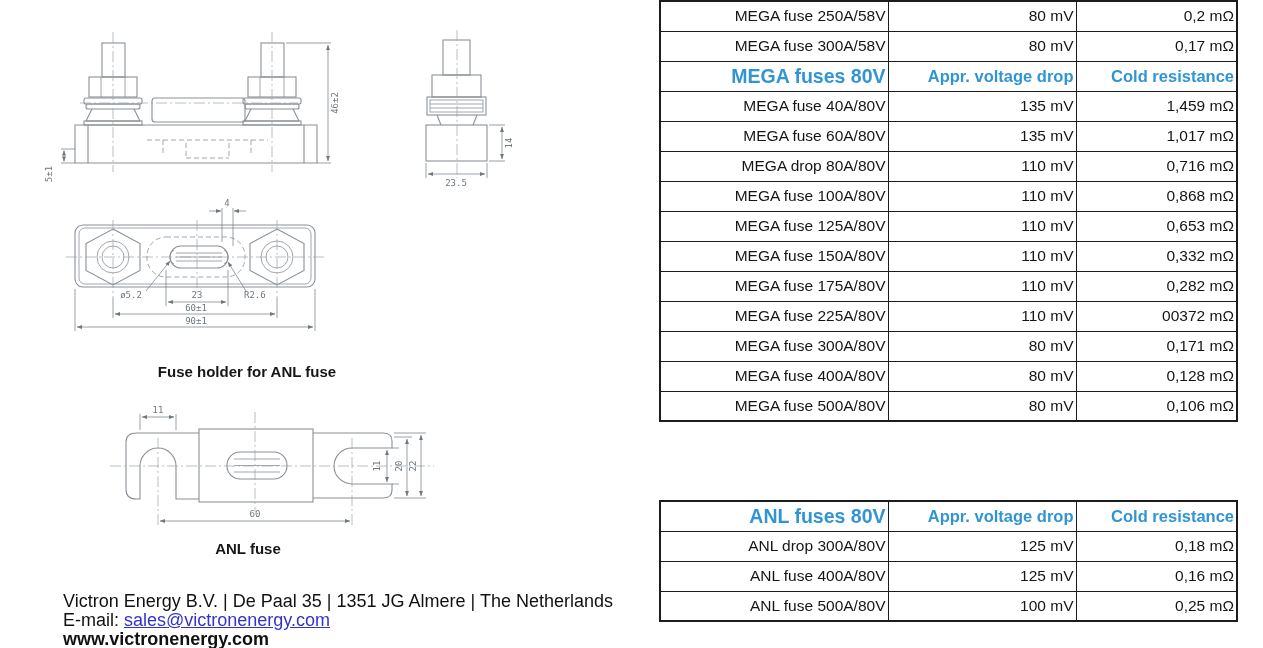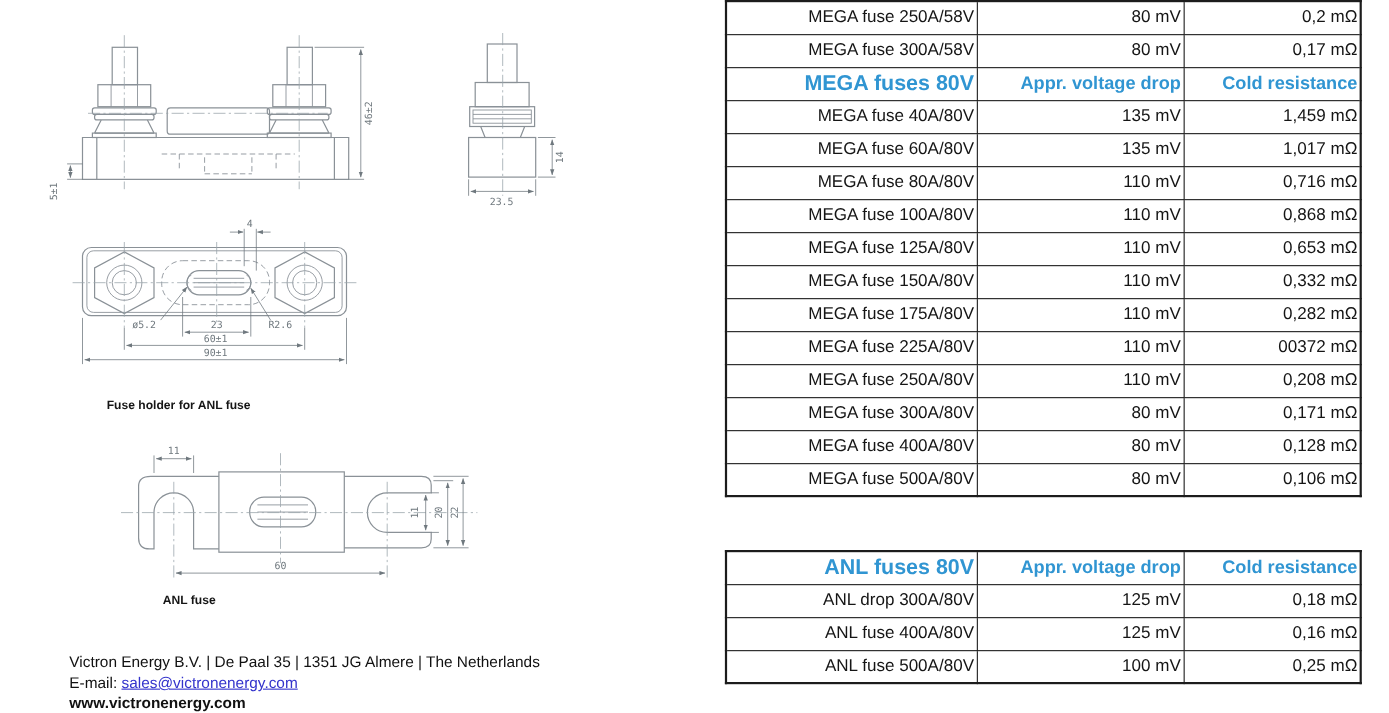--- a/index.html
+++ b/index.html
@@ -29,24 +29,24 @@
   
   .drw{position:absolute;}
   .drw .pl{fill:none;stroke:var(--line);stroke-width:1.1;}
   .drw .pl2{fill:none;stroke:var(--line);stroke-width:0.8;}
   .drw .hid{fill:none;stroke:var(--line);stroke-width:0.8;stroke-dasharray:5 3;}
   .drw .cl{fill:none;stroke:var(--cline);stroke-width:0.7;stroke-dasharray:11 3 2 3;}
   .drw .xl{fill:none;stroke:var(--dim);stroke-width:0.7;}
   .drw .dl{fill:none;stroke:var(--dim);stroke-width:0.7;}
   .drw text{fill:var(--dim);font-size:9px;font-family:"DejaVu Sans Mono","Liberation Sans",monospace;}
   .caption{
-    position:absolute;text-align:left;font-weight:bold;font-size:11px;color:#161616;
+    position:absolute;text-align:center;font-weight:bold;font-size:15px;color:#161616;
   }
   
-  .footer{position:absolute;left:63px;top:592px;font-size:14px;line-height:19px;color:#111;}
+  .footer{position:absolute;left:63px;top:592px;font-size:18px;line-height:19px;color:#111;}
   .footer a{color:#3333cc;text-decoration:underline;}
   .footer .site{font-weight:bold;}
 </style>
 </head>
 <body>
 
 <div class="page">
 
   <svg class="drw" style="left:28px;top:16px" width="324" height="180" viewBox="28 16 324 180">
     <defs>
@@ -222,21 +222,21 @@
           <td class="c0">MEGA fuse 40A/80V</td>
           <td class="c1">135 mV</td>
           <td class="c2">1,459 mΩ</td>
         </tr>
         <tr>
           <td class="c0">MEGA fuse 60A/80V</td>
           <td class="c1">135 mV</td>
           <td class="c2">1,017 mΩ</td>
         </tr>
         <tr>
-          <td class="c0">MEGA fuse 80A/80V</td>
+          <td class="c0">MEGA drop 80A/80V</td>
           <td class="c1">110 mV</td>
           <td class="c2">0,716 mΩ</td>
         </tr>
         <tr>
           <td class="c0">MEGA fuse 100A/80V</td>
           <td class="c1">110 mV</td>
           <td class="c2">0,868 mΩ</td>
         </tr>
         <tr>
           <td class="c0">MEGA fuse 125A/80V</td>
@@ -250,25 +250,20 @@
         </tr>
         <tr>
           <td class="c0">MEGA fuse 175A/80V</td>
           <td class="c1">110 mV</td>
           <td class="c2">0,282 mΩ</td>
         </tr>
         <tr>
           <td class="c0">MEGA fuse 225A/80V</td>
           <td class="c1">110 mV</td>
           <td class="c2">00372 mΩ</td>
-        </tr>
-        <tr>
-          <td class="c0">MEGA fuse 250A/80V</td>
-          <td class="c1">110 mV</td>
-          <td class="c2">0,208 mΩ</td>
         </tr>
         <tr>
           <td class="c0">MEGA fuse 300A/80V</td>
           <td class="c1">80 mV</td>
           <td class="c2">0,171 mΩ</td>
         </tr>
         <tr>
           <td class="c0">MEGA fuse 400A/80V</td>
           <td class="c1">80 mV</td>
           <td class="c2">0,128 mΩ</td>

